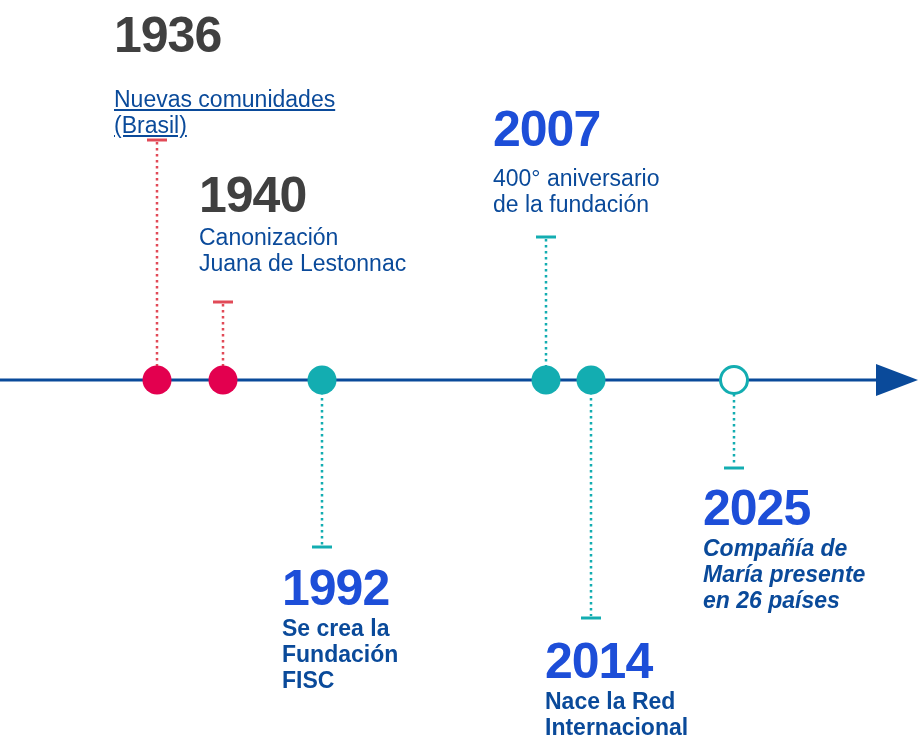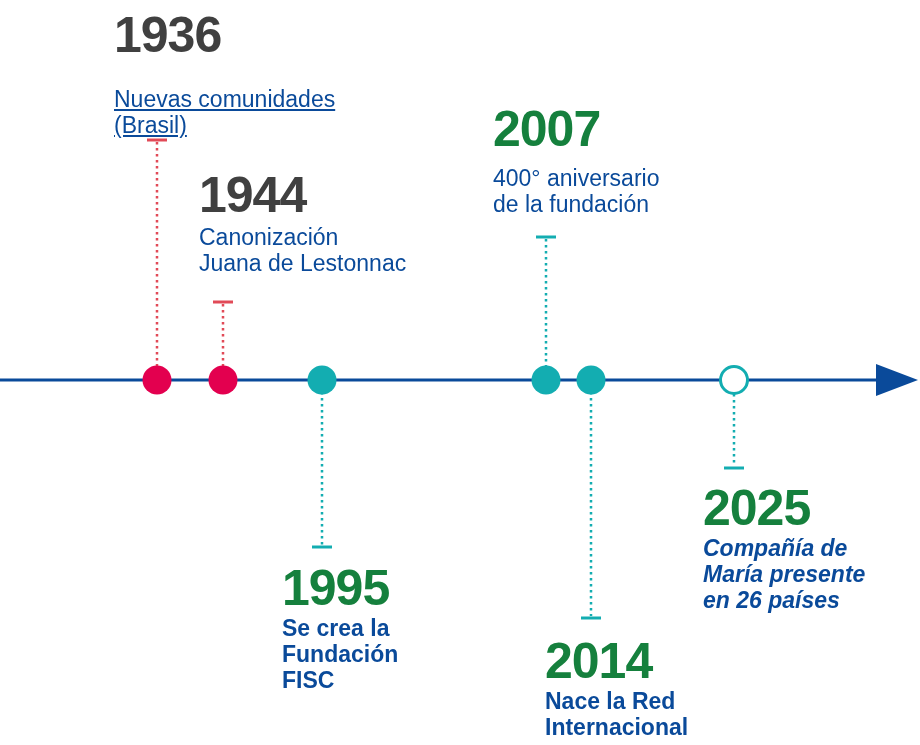--- a/index.html
+++ b/index.html
@@ -4,21 +4,21 @@
 <style>
   html, body { margin:0; padding:0; background:#ffffff; }
   body { width:920px; height:745px; position:relative; overflow:hidden;
          font-family:"Liberation Sans", "DejaVu Sans", sans-serif; }
   .stage { position:absolute; left:0; top:0; width:920px; height:745px; }
   svg.lines { position:absolute; left:0; top:0; }
   .event { position:absolute; }
   .year { font-weight:700; font-size:50px; line-height:50px; letter-spacing:-1px; margin:0; }
   .desc { color:#0a4a9a; font-size:23px; line-height:26px; margin:0; white-space:pre-line; }
   .red { color:#404040; }
-  .teal { color:#15803d; }
+  .teal { color:#1d4ed8; }
   .bold .desc { font-weight:700; }
 </style>
 </head>
 <body>
 
 <div class="stage">
 
   <svg class="lines" width="920" height="745" viewBox="0 0 920 745">
 
     <line x1="0" y1="380" x2="880" y2="380" stroke="#0a4a9a" stroke-width="3"></line>
@@ -62,33 +62,33 @@
     <circle cx="734" cy="380" r="13.5" fill="#ffffff" stroke="#13adb1" stroke-width="3"></circle>
   </svg>
 
   <div class="event" style="left:114px; top:10px;">
     <p class="year red">1936</p>
     <p class="desc" style="margin-top:26px;text-decoration:underline;">Nuevas comunidades
 (Brasil)</p>
   </div>
 
   <div class="event" style="left:199px; top:170px;">
-    <p class="year red">1944</p>
+    <p class="year red">1940</p>
     <p class="desc" style="margin-top:4px;">Canonización
 Juana de Lestonnac</p>
   </div>
 
   <div class="event" style="left:493px; top:104px;">
     <p class="year teal">2007</p>
     <p class="desc" style="margin-top:11px;">400° aniversario
 de la fundación</p>
   </div>
 
   <div class="event bold" style="left:282px; top:563px;">
-    <p class="year teal">1995</p>
+    <p class="year teal">1992</p>
     <p class="desc" style="margin-top:2px;">Se crea la
 Fundación
 FISC</p>
   </div>
 
   <div class="event bold" style="left:545px; top:636px;">
     <p class="year teal">2014</p>
     <p class="desc" style="margin-top:2px;">Nace la Red
 Internacional</p>
   </div>

